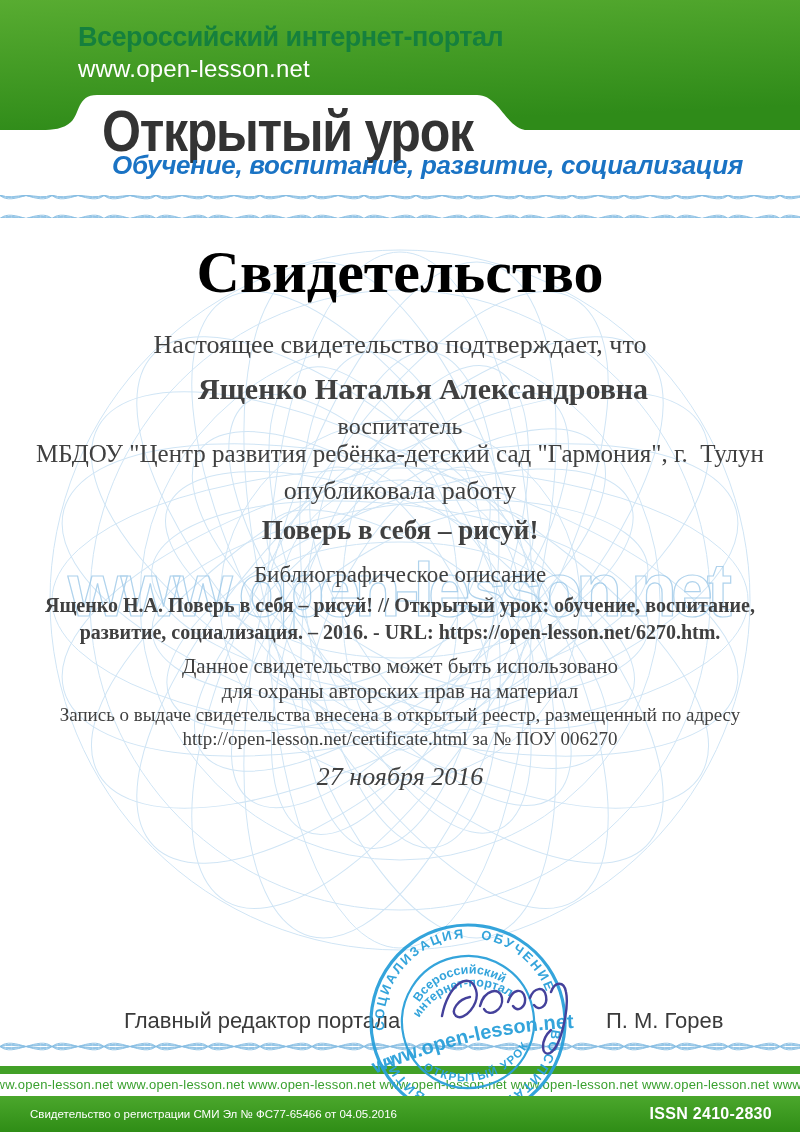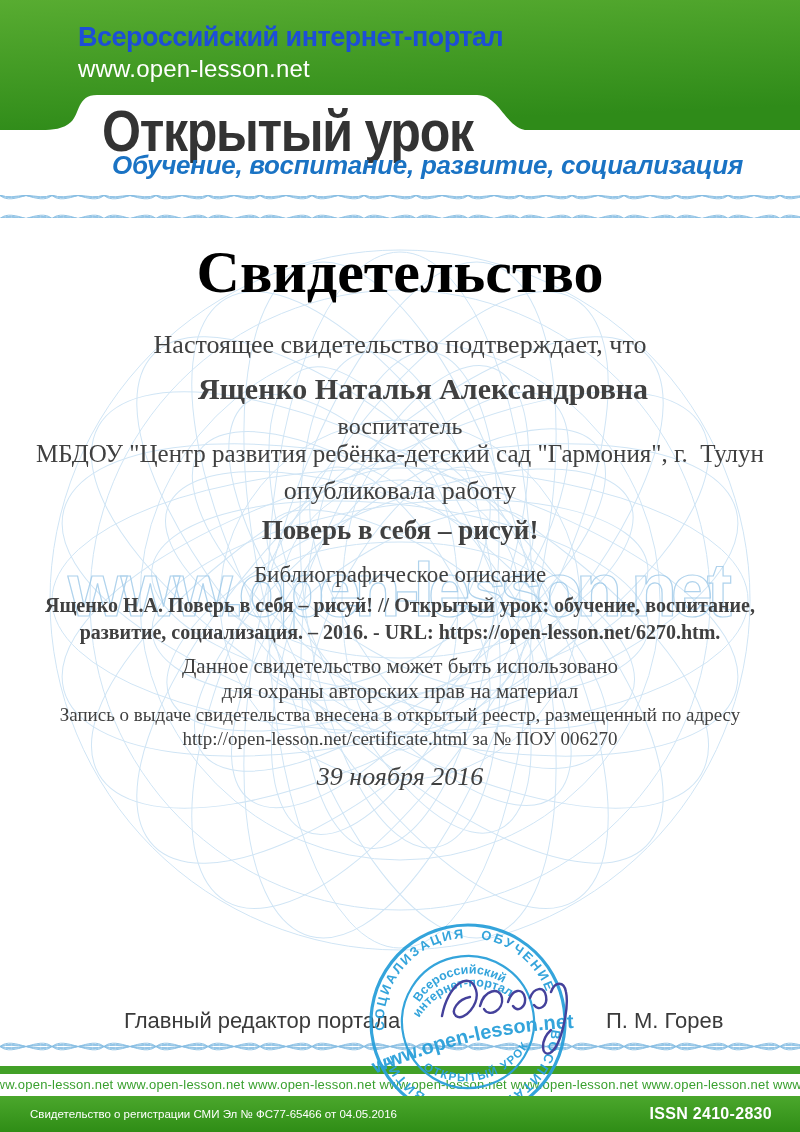--- a/index.html
+++ b/index.html
@@ -5,21 +5,21 @@
   html,body{margin:0;padding:0;}
   body{background:#fff;}
   .page{position:relative;width:800px;height:1132px;overflow:hidden;background:#fff;
         font-family:"Liberation Sans",sans-serif;}
   .abs{position:absolute;}
   .center{left:0;right:0;text-align:center;}
   
   #deco{position:absolute;left:0;top:0;z-index:0;}
   
   .header-svg{position:absolute;left:0;top:0;z-index:6;}
-  .portal-title{position:absolute;left:78px;top:22px;z-index:7;color:#1d4ed8;
+  .portal-title{position:absolute;left:78px;top:22px;z-index:7;color:#15803d;
     font-size:27px;font-weight:bold;letter-spacing:-0.5px;}
   .portal-url{position:absolute;left:78px;top:55px;z-index:7;color:#fff;
     font-size:24px;font-weight:normal;letter-spacing:0.2px;}
   .brand-title{position:absolute;left:102px;top:98px;z-index:7;color:#333;
     font-size:57px;font-weight:bold;letter-spacing:-1.5px;
     transform:scaleX(0.88);transform-origin:left top;white-space:nowrap;}
   .brand-tagline{position:absolute;left:112px;top:150px;z-index:7;color:#1a73c4;
     font-size:26px;font-style:italic;font-weight:bold;letter-spacing:-0.3px;white-space:nowrap;}
   
   .serif{font-family:"Liberation Serif","DejaVu Serif",serif;color:#404040;z-index:2;}
@@ -142,21 +142,21 @@
     <div>развитие, социализация. – 2016. - URL: https://open-lesson.net/6270.htm.</div>
   </div>
   <div class="abs center serif usage-note">
     <div>Данное свидетельство может быть использовано</div>
     <div>для охраны авторских прав на материал</div>
   </div>
   <div class="abs center serif registry-note">
     <div>Запись о выдаче свидетельства внесена в открытый реестр, размещенный по адресу</div>
     <div>http://open-lesson.net/certificate.html за № ПОУ 006270</div>
   </div>
-  <div class="abs center serif issue-date">39 ноября 2016</div>
+  <div class="abs center serif issue-date">27 ноября 2016</div>
 
   <div class="editor-label">Главный редактор портала</div>
   <div class="editor-name">П. М. Горев</div>
 
   <svg class="stamp" viewBox="0 0 220 220">
     <defs>
       <path id="sr" d="M26,110 A84,84 0 1 1 194,110 A84,84 0 1 1 26,110"></path>
       <path id="a1" d="M58,92 A60,60 0 0 1 162,92"></path>
       <path id="a2" d="M52,112 A64,64 0 0 1 168,112"></path>
       <path id="a3" d="M6,140 A560,560 0 0 1 214,140"></path>

